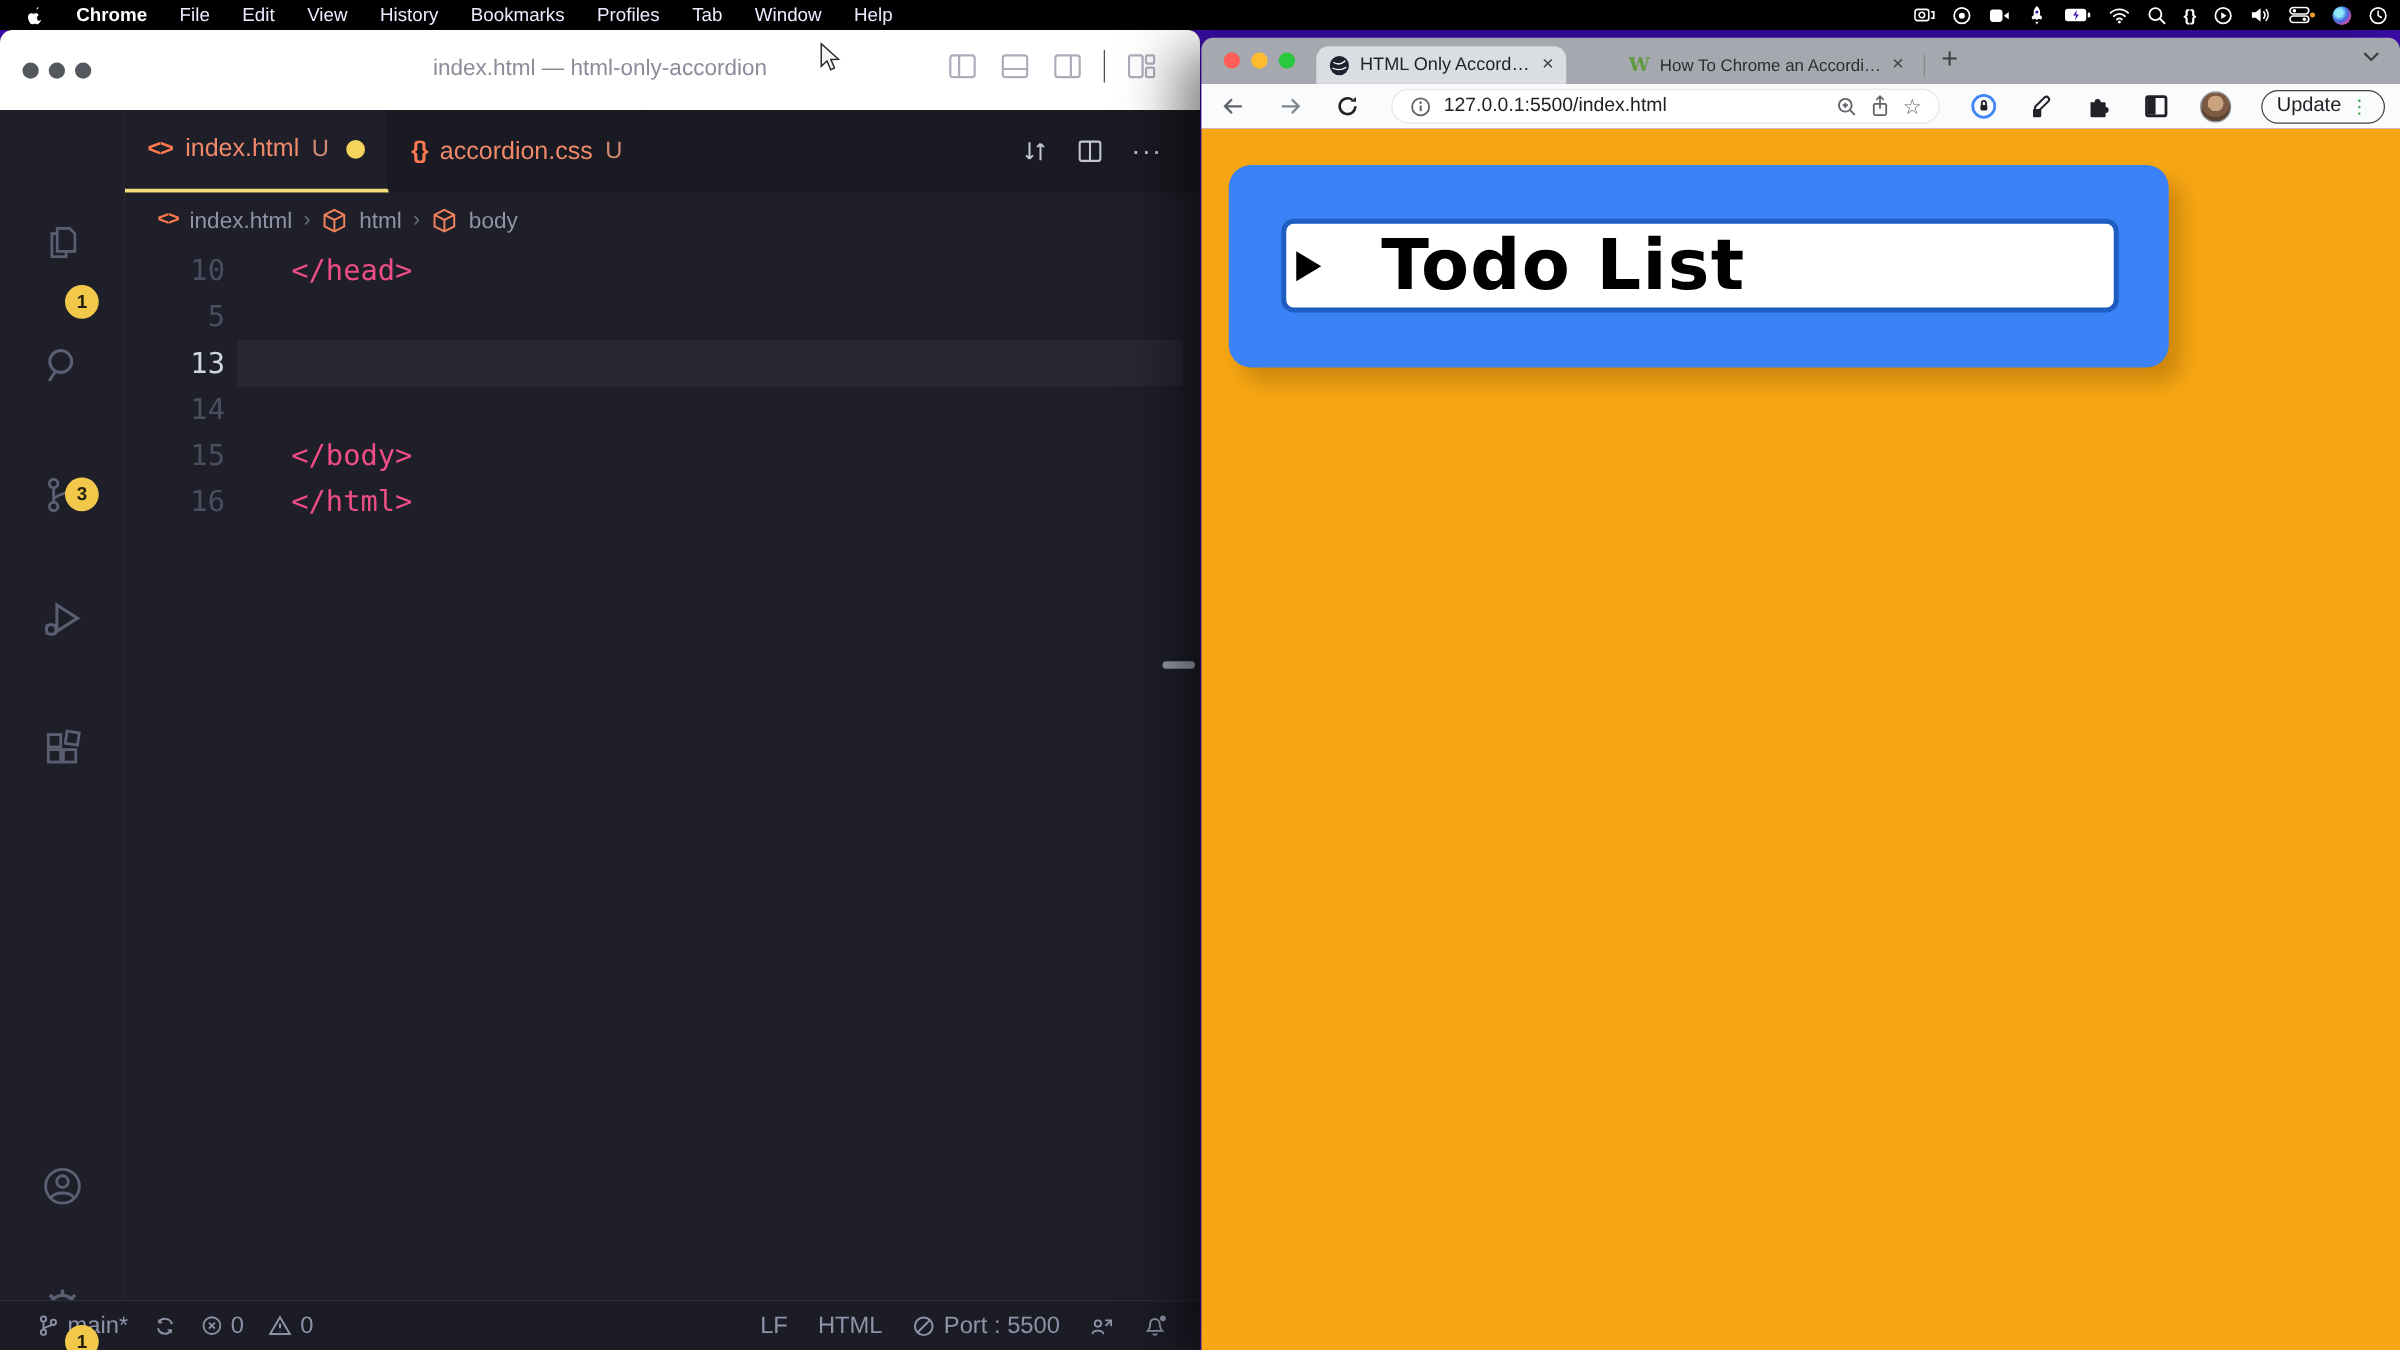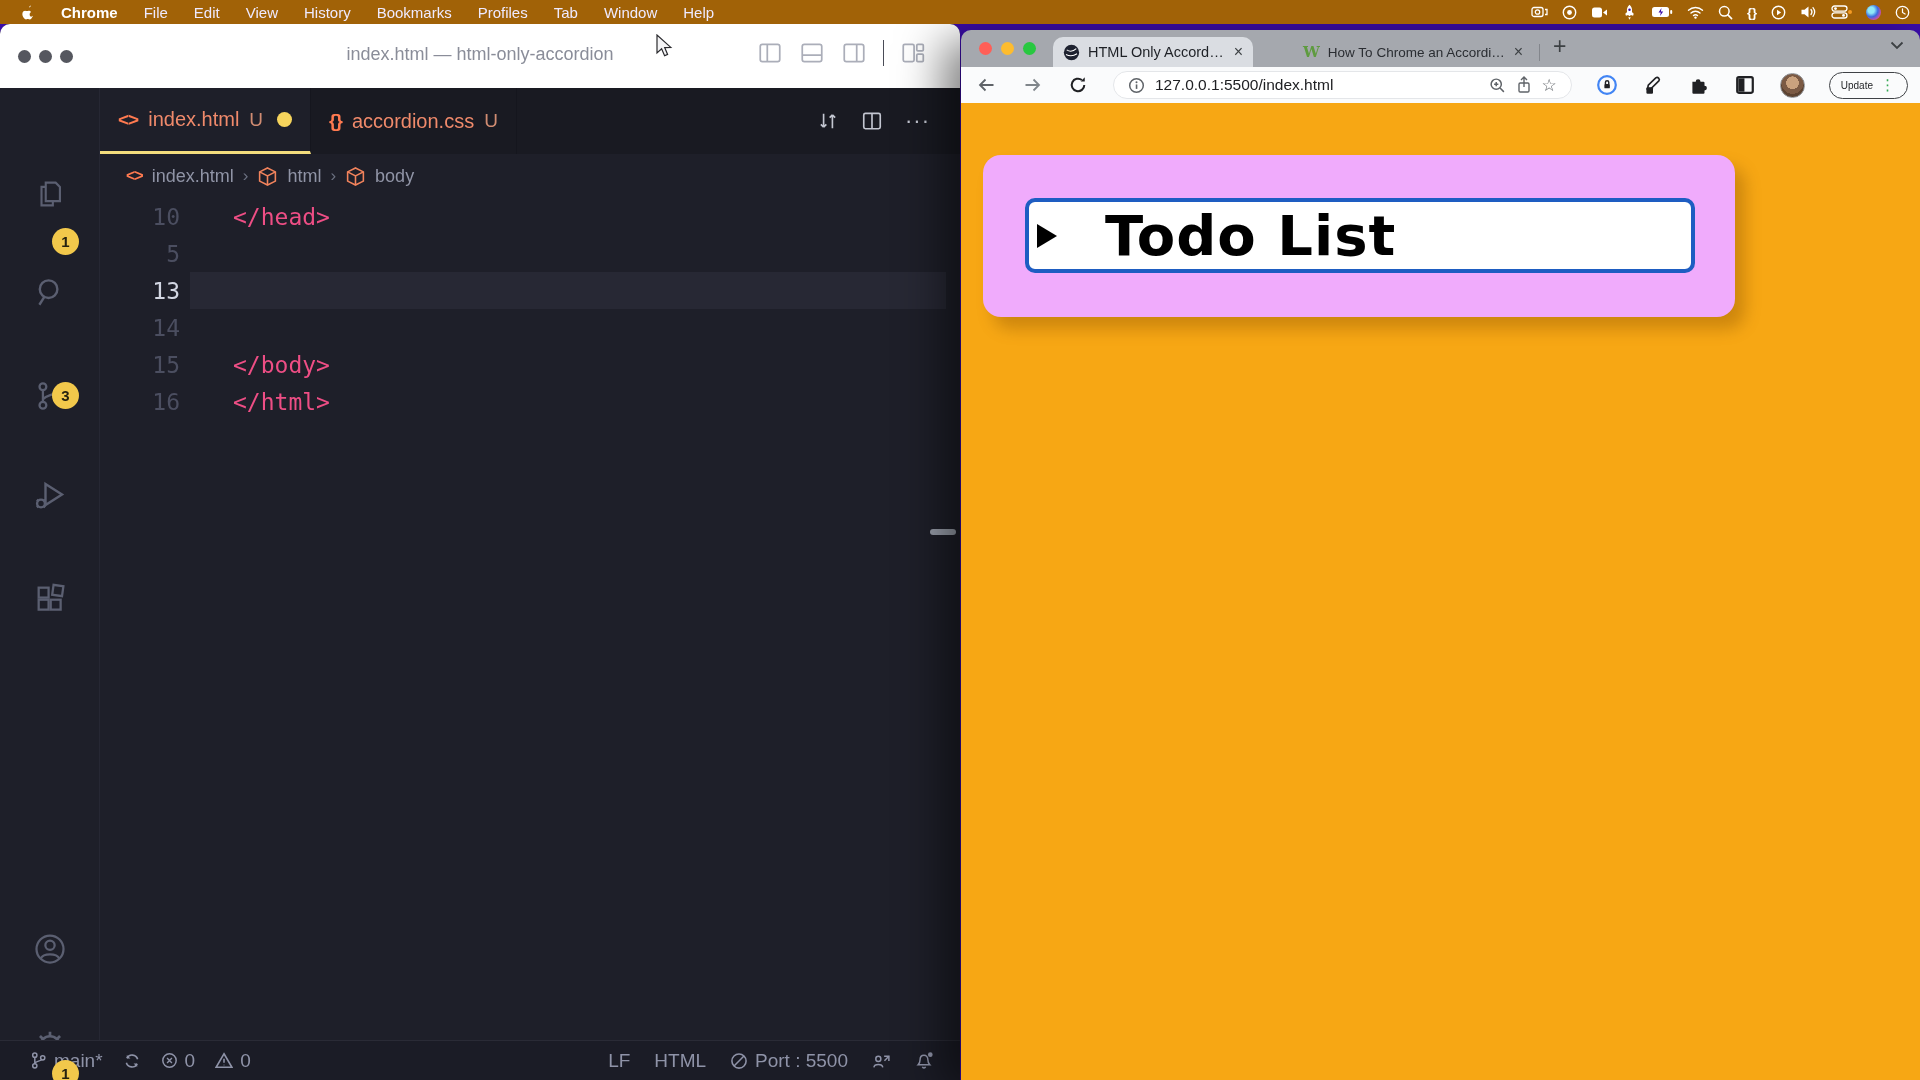--- a/index.html
+++ b/index.html
@@ -1,21 +1,21 @@
 <!DOCTYPE html>
 <html><head>
 <meta charset="utf-8">
 <style>
   * { margin:0; padding:0; box-sizing:border-box; }
   html,body { width:1920px; height:1080px; overflow:hidden; background:#3A0CA8;
               font-family:"Liberation Sans", sans-serif; }
 
   
   #menubar { position:absolute; left:0; top:0; width:1920px; height:24px;
-             background:#a16207; display:flex; align-items:center; color:#fff; z-index:50; }
+             background:#000000; display:flex; align-items:center; color:#fff; z-index:50; }
   #menubar .apple { margin-left:20px; display:flex; align-items:center; }
   #menubar .mitem { font-size:15px; color:#EFEAFF; margin-left:26px; }
   #menubar .mitem.first { font-weight:bold; color:#fff; }
   #menu-status { position:absolute; right:10px; top:0; height:24px; display:flex;
                  align-items:center; gap:14px; }
   .micon { display:flex; align-items:center; justify-content:center; height:24px; color:#fff; }
 
   
   #vscode { position:absolute; left:0; top:24px; width:960px; height:1056px;
             background:#1E1F29; border-radius:10px 10px 0 0; overflow:hidden; z-index:10; }
@@ -92,26 +92,26 @@
   #ch-urlbar { flex:1; height:28px; background:#fff; border:1px solid #E4E6E9; border-radius:14px;
                display:flex; align-items:center; padding:0 14px; gap:10px; }
   #ch-url { color:#202124; font-size:15.5px; flex:1; }
   .url-ic { color:#5F6368; display:flex; align-items:center; }
   .ext-ic { width:22px; display:flex; justify-content:center; align-items:center; color:#333639; }
   #ch-avatar { width:25px; height:25px; border-radius:50%;
                background:radial-gradient(circle at 50% 38%, #caa27e 0 34%, #7b5a44 35% 60%, #5d4331 61%); 
                border:1px solid #8f9296; }
   #ch-update { height:27px; border:1.6px solid #3F4246; border-radius:14px; display:flex;
                align-items:center; padding:0 11px; gap:7px; background:transparent; }
-  #ch-update .lbl { font-size:10px; color:#1E2023; }
+  #ch-update .lbl { font-size:16px; color:#1E2023; }
   #ch-update .dots { color:#34A853; font-size:15px; letter-spacing:1px; }
 
   #ch-content { position:absolute; left:0; top:73px; width:100%; bottom:0; background:#F7A714; }
-  #todo-card { position:absolute; left:22px; top:29px; width:752px; height:162px; background:#f0abfc;
-               border-radius:18px; box-shadow:10px 12px 16px rgba(120,70,0,.33);margin-top:23px; }
+  #todo-card { position:absolute; left:22px; top:29px; width:752px; height:162px; background:#3b82f6;
+               border-radius:18px; box-shadow:10px 12px 16px rgba(120,70,0,.33); }
   #todo-summary { position:absolute; left:42px; right:40px; top:43px; height:75px;
                   border:4px solid #1E5DC2; border-radius:10px; background:#fff;
                   display:flex; align-items:center; padding-left:8px; }
   #todo-marker { width:0; height:0; border-left:20px solid #000;
                  border-top:12px solid transparent; border-bottom:12px solid transparent; }
   #todo-title { margin-left:48px; font-size:56px; font-weight:800; color:#000;
                 font-family:"DejaVu Sans", sans-serif; letter-spacing:1px; }
 
   
   #cursor { position:absolute; left:655px; top:34px; z-index:99; }

